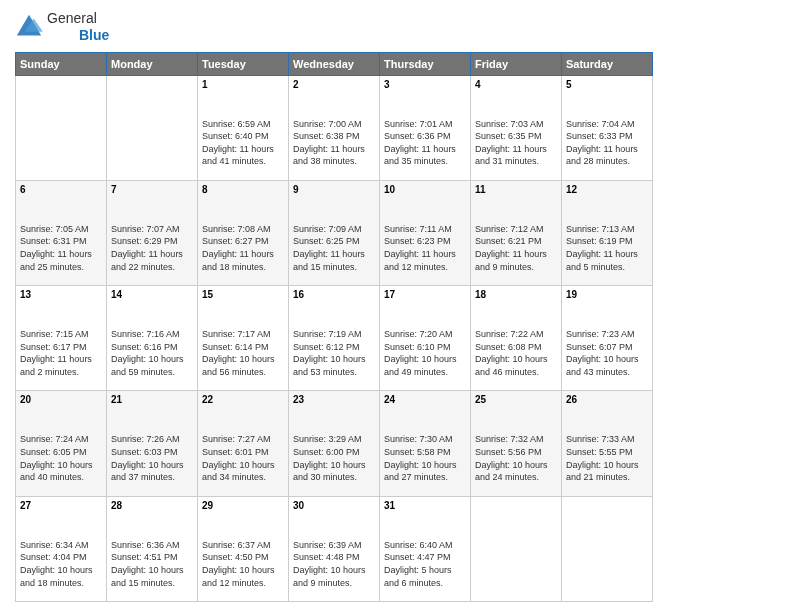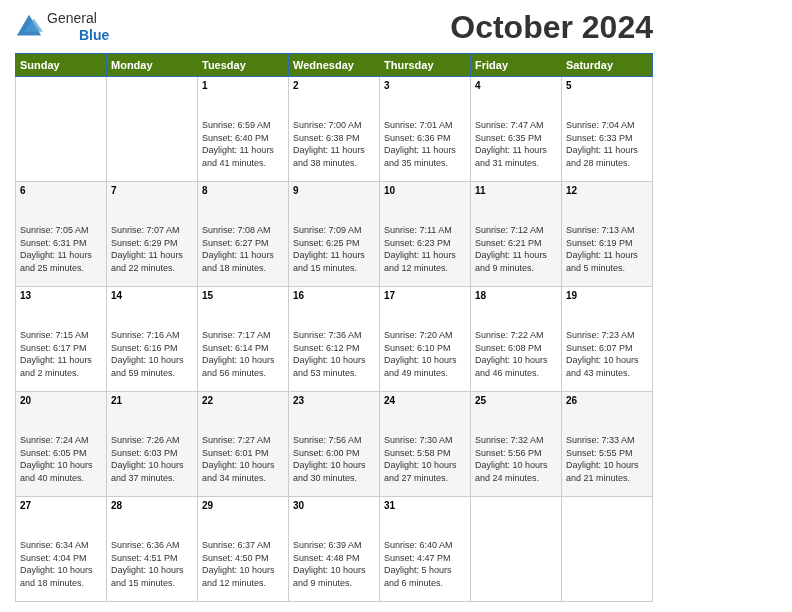--- a/index.html
+++ b/index.html
@@ -84,39 +84,38 @@
       font-size: 9px;
       color: #333;
       line-height: 1.4;
       margin-top: 28px;
     }
     .empty-cell {
       background: #f9f9f9;
     }
     tr:nth-child(odd) td { background: #fff; }
     tr:nth-child(even) td { background: #f5f5f5; }
-    .calendar thead tr th { background: #4d7c0f; }
+    .calendar thead tr th { background: #737373; }
   </style>
 </head>
 <body>
 
 <div class="page">
   <div class="header">
     <div class="logo">
       <svg class="logo-icon" viewBox="0 0 30 30" xmlns="http://www.w3.org/2000/svg">
         <polygon points="15,2 28,24 2,24" fill="#1a6fba" opacity="0.85"></polygon>
         <polygon points="20,6 30,20 10,20" fill="#4a9fd4" opacity="0.7"></polygon>
       </svg>
       <div class="logo-text">
         <div><span class="logo-general">General</span></div>
         <div><span class="logo-blue">Blue</span></div>
       </div>
     </div>
     <div class="title-block">
-      <div class="month-title">October 2024</div>
     </div>
   </div>
 
   <table class="calendar">
     <thead>
       <tr>
         <th>Sunday</th>
         <th>Monday</th>
         <th>Tuesday</th>
         <th>Wednesday</th>
@@ -149,21 +148,21 @@
         <span class="day-num">3</span>
         <div class="day-info">
           <span>Sunrise: 7:01 AM</span><br>
           <span>Sunset: 6:36 PM</span><br>
           <span>Daylight: 11 hours and 35 minutes.</span>
         </div>
       </td>
           <td>
         <span class="day-num">4</span>
         <div class="day-info">
-          <span>Sunrise: 7:47 AM</span><br>
+          <span>Sunrise: 7:03 AM</span><br>
           <span>Sunset: 6:35 PM</span><br>
           <span>Daylight: 11 hours and 31 minutes.</span>
         </div>
       </td>
           <td>
         <span class="day-num">5</span>
         <div class="day-info">
           <span>Sunrise: 7:04 AM</span><br>
           <span>Sunset: 6:33 PM</span><br>
           <span>Daylight: 11 hours and 28 minutes.</span>
@@ -249,21 +248,21 @@
         <span class="day-num">15</span>
         <div class="day-info">
           <span>Sunrise: 7:17 AM</span><br>
           <span>Sunset: 6:14 PM</span><br>
           <span>Daylight: 10 hours and 56 minutes.</span>
         </div>
       </td>
           <td>
         <span class="day-num">16</span>
         <div class="day-info">
-          <span>Sunrise: 7:36 AM</span><br>
+          <span>Sunrise: 7:19 AM</span><br>
           <span>Sunset: 6:12 PM</span><br>
           <span>Daylight: 10 hours and 53 minutes.</span>
         </div>
       </td>
           <td>
         <span class="day-num">17</span>
         <div class="day-info">
           <span>Sunrise: 7:20 AM</span><br>
           <span>Sunset: 6:10 PM</span><br>
           <span>Daylight: 10 hours and 49 minutes.</span>
@@ -307,21 +306,21 @@
         <span class="day-num">22</span>
         <div class="day-info">
           <span>Sunrise: 7:27 AM</span><br>
           <span>Sunset: 6:01 PM</span><br>
           <span>Daylight: 10 hours and 34 minutes.</span>
         </div>
       </td>
           <td>
         <span class="day-num">23</span>
         <div class="day-info">
-          <span>Sunrise: 7:56 AM</span><br>
+          <span>Sunrise: 3:29 AM</span><br>
           <span>Sunset: 6:00 PM</span><br>
           <span>Daylight: 10 hours and 30 minutes.</span>
         </div>
       </td>
           <td>
         <span class="day-num">24</span>
         <div class="day-info">
           <span>Sunrise: 7:30 AM</span><br>
           <span>Sunset: 5:58 PM</span><br>
           <span>Daylight: 10 hours and 27 minutes.</span>

